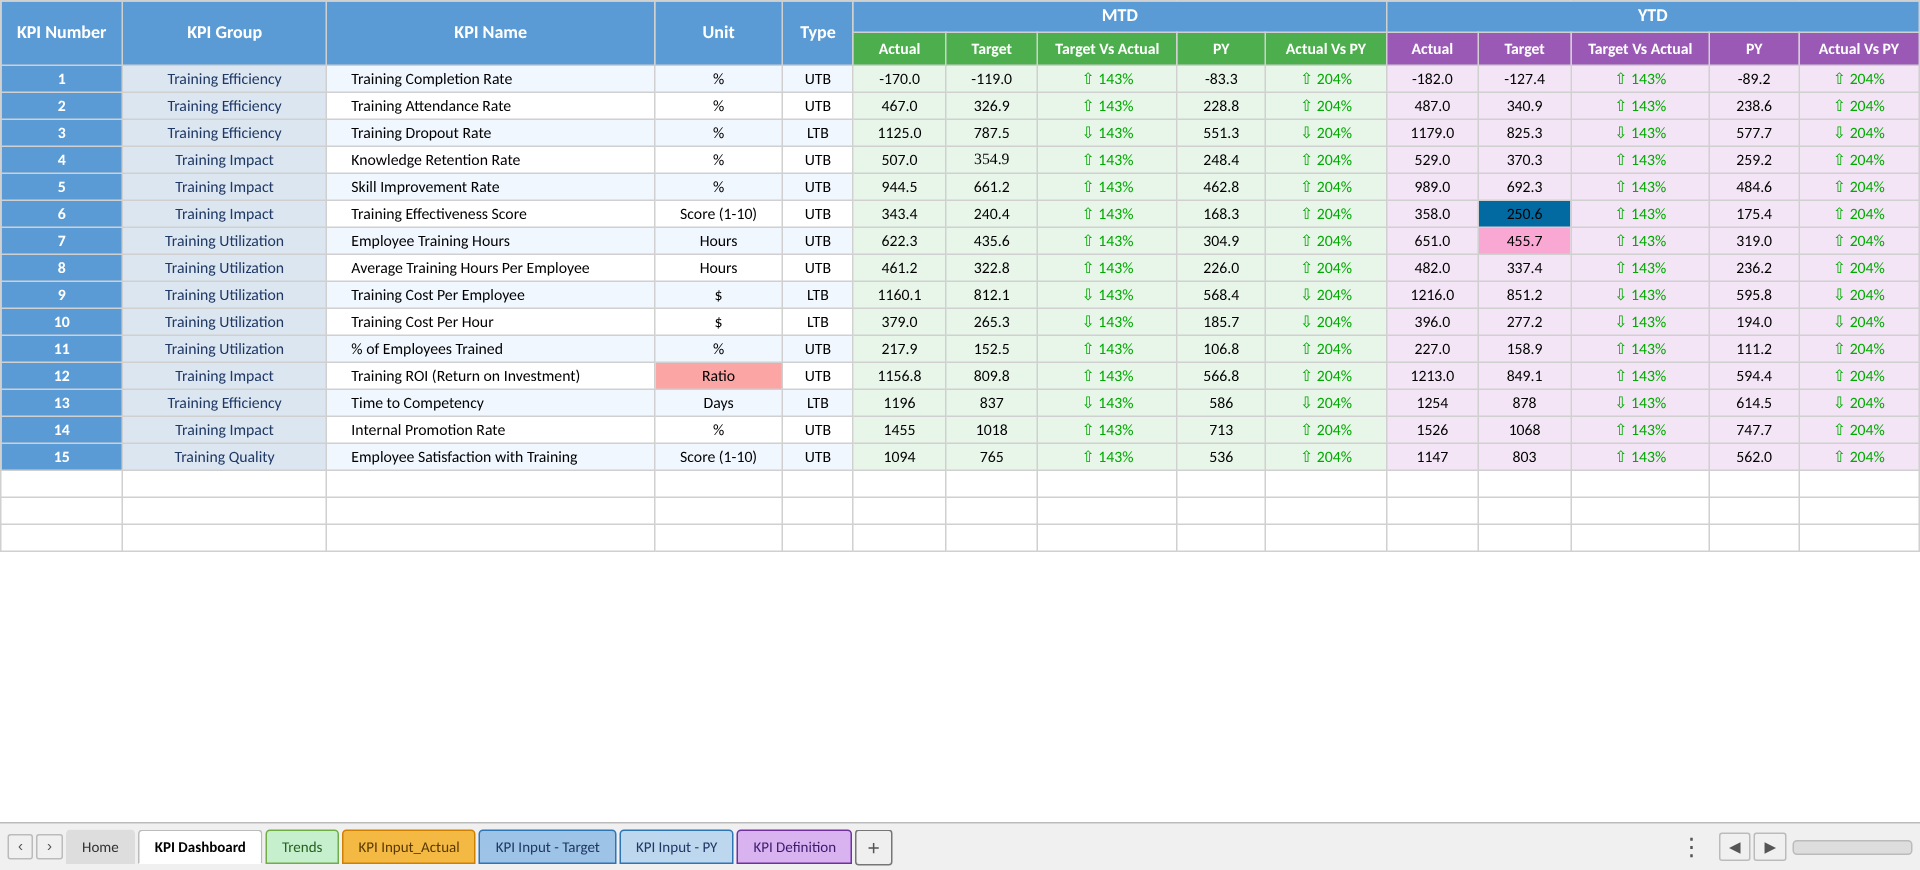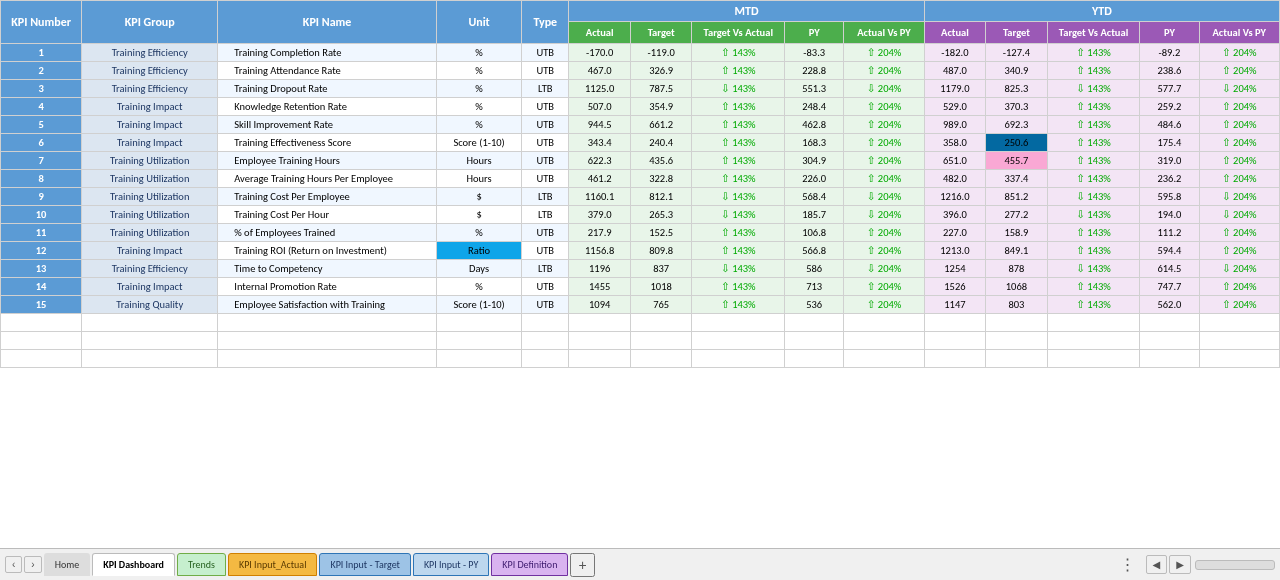--- a/index.html
+++ b/index.html
@@ -143,21 +143,21 @@
     <td style="background:#f3e5f5;">577.7</td>
     <td style="background:#f3e5f5;"><span class="arrow-up">⇩</span> <span class="pct-green">204%</span></td>
   </tr>
           <tr class="row-odd">
     <td style="background:#5b9bd5;color:white;font-weight:bold;">4</td>
     <td class="cell-kpigroup" style="background:#dce6f1;color:#1f3864;">Training Impact</td>
     <td class="cell-kpiname" style="background:#ffffff;text-align:left;">Knowledge Retention Rate</td>
     <td style="background:#ffffff;">%</td>
     <td style="background:#ffffff;">UTB</td>
     <td style="background:#e8f5e9;">507.0</td>
-    <td style="background:#e8f5e9;">354.9</td>
+    <td style="background:#e8f5e9;font-family:Liberation Serif, serif;">354.9</td>
     <td style="background:#e8f5e9;"><span class="arrow-up">⇧</span> <span class="pct-green">143%</span></td>
     <td style="background:#e8f5e9;">248.4</td>
     <td style="background:#e8f5e9;"><span class="arrow-up">⇧</span> <span class="pct-green">204%</span></td>
     <td style="background:#f3e5f5;">529.0</td>
     <td style="background:#f3e5f5;">370.3</td>
     <td style="background:#f3e5f5;"><span class="arrow-up">⇧</span> <span class="pct-green">143%</span></td>
     <td style="background:#f3e5f5;">259.2</td>
     <td style="background:#f3e5f5;"><span class="arrow-up">⇧</span> <span class="pct-green">204%</span></td>
   </tr>
           <tr class="row-even">
@@ -276,21 +276,21 @@
     <td style="background:#f3e5f5;">227.0</td>
     <td style="background:#f3e5f5;">158.9</td>
     <td style="background:#f3e5f5;"><span class="arrow-up">⇧</span> <span class="pct-green">143%</span></td>
     <td style="background:#f3e5f5;">111.2</td>
     <td style="background:#f3e5f5;"><span class="arrow-up">⇧</span> <span class="pct-green">204%</span></td>
   </tr>
           <tr class="row-odd">
     <td style="background:#5b9bd5;color:white;font-weight:bold;">12</td>
     <td class="cell-kpigroup" style="background:#dce6f1;color:#1f3864;">Training Impact</td>
     <td class="cell-kpiname" style="background:#ffffff;text-align:left;">Training ROI (Return on Investment)</td>
-    <td style="background:#0ea5e9;">Ratio</td>
+    <td style="background:#fca5a5;">Ratio</td>
     <td style="background:#ffffff;">UTB</td>
     <td style="background:#e8f5e9;">1156.8</td>
     <td style="background:#e8f5e9;">809.8</td>
     <td style="background:#e8f5e9;"><span class="arrow-up">⇧</span> <span class="pct-green">143%</span></td>
     <td style="background:#e8f5e9;">566.8</td>
     <td style="background:#e8f5e9;"><span class="arrow-up">⇧</span> <span class="pct-green">204%</span></td>
     <td style="background:#f3e5f5;">1213.0</td>
     <td style="background:#f3e5f5;">849.1</td>
     <td style="background:#f3e5f5;"><span class="arrow-up">⇧</span> <span class="pct-green">143%</span></td>
     <td style="background:#f3e5f5;">594.4</td>

